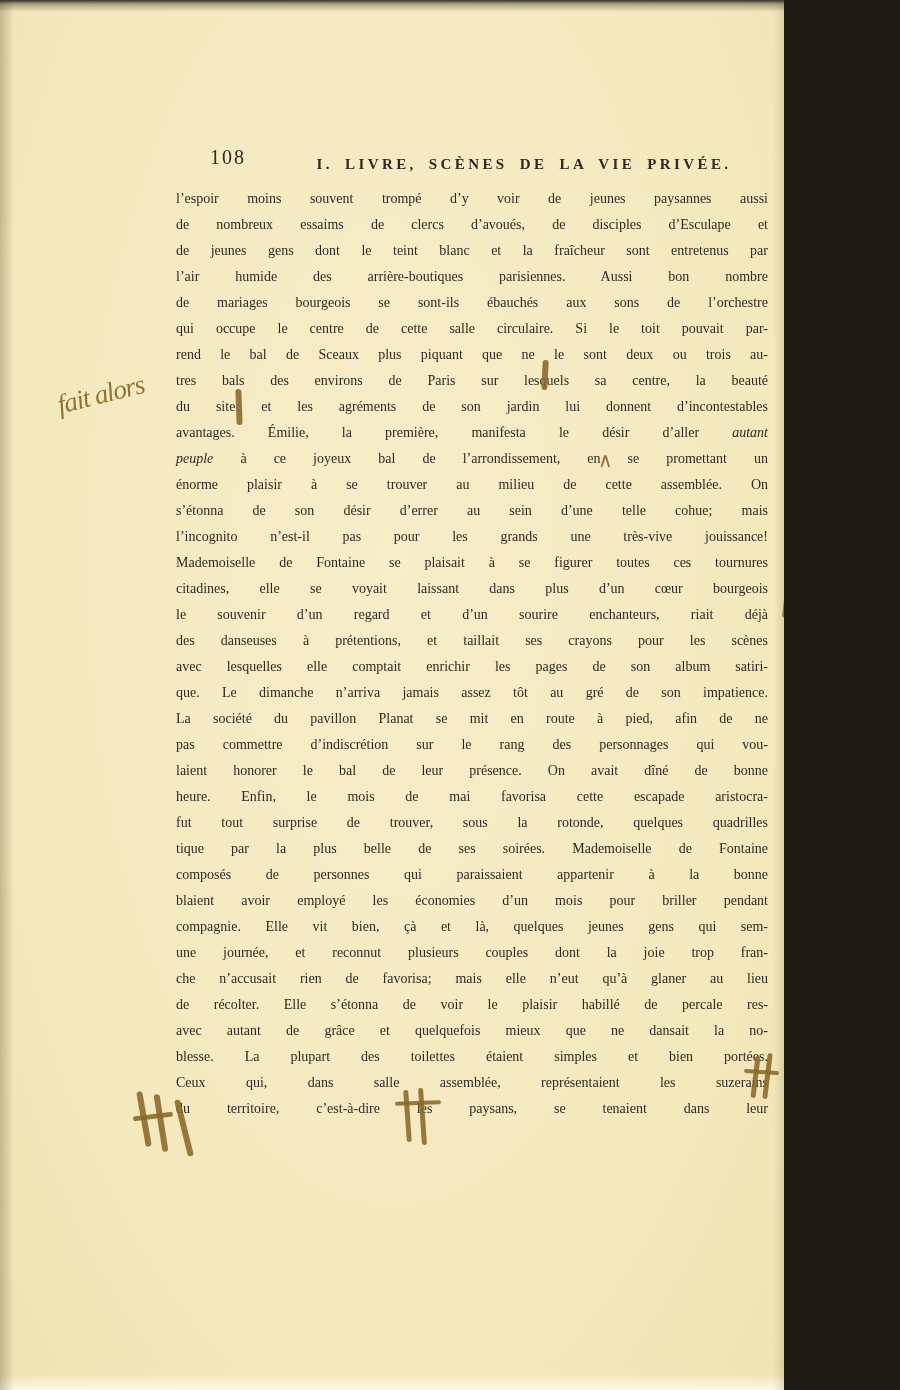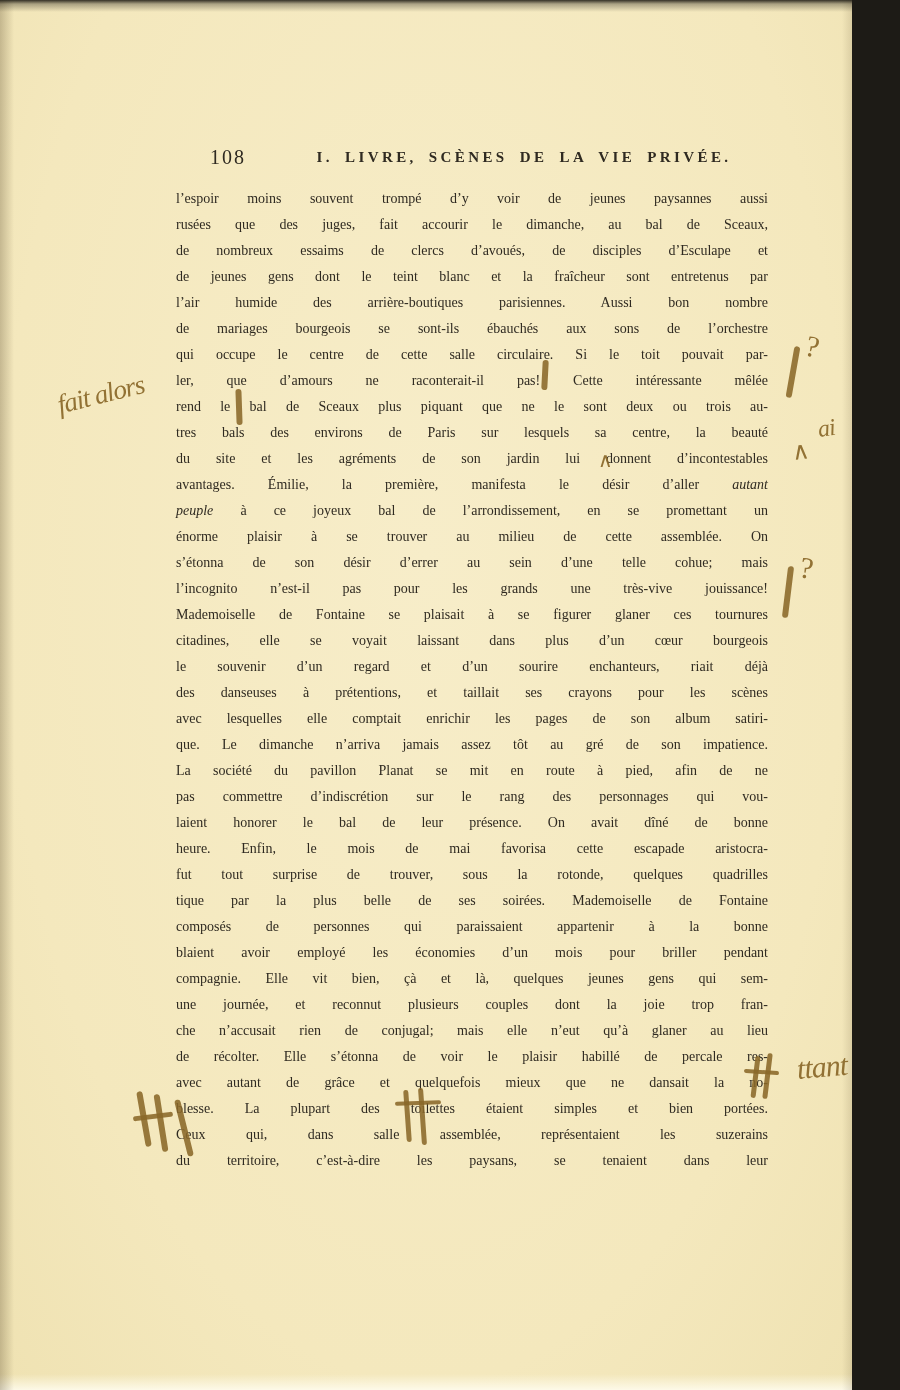--- a/index.html
+++ b/index.html
@@ -1,34 +1,34 @@
 <!DOCTYPE html>
 <html><head>
 <meta charset="utf-8">
 <style>
   html,body { margin:0; padding:0; background:#1d1b16; }
   #page {
     position:relative;
-    width:852px; height:1390px;
+    width:784px; height:1390px;
     background:
       linear-gradient(180deg, rgba(32,29,22,.9) 0px, rgba(32,29,22,.35) 4px, rgba(32,29,22,0) 12px),
       linear-gradient(90deg, rgba(78,62,34,.28) 0px, rgba(78,62,34,0) 14px),
       linear-gradient(270deg, rgba(78,62,34,.14) 0px, rgba(78,62,34,0) 10px),
       linear-gradient(0deg, rgba(255,253,240,.85) 0px, rgba(255,253,240,0) 16px),
       radial-gradient(ellipse at 50% 40%, #f7edc9 0%, #f4e8bd 70%, #efe2b2 100%);
     overflow:hidden;
     font-family:"Liberation Serif","DejaVu Serif",serif;
   }
   #page-header { position:absolute; top:146px; left:0; width:900px; height:26px; }
   #page-number {
     position:absolute; left:210px; top:0;
     font-size:20px; letter-spacing:2px; color:#2f2a21;
   }
   #running-title {
-    position:absolute; left:298px; top:3px; width:452px;
+    position:absolute; left:298px; top:10px; width:452px;
     text-align:center; font-size:15px; font-weight:bold;
     letter-spacing:3.4px; word-spacing:5px; color:#2f2a21;
   }
   #text-block {
     position:absolute; left:176px; top:186px; width:592px;
     color:#2f2a21; font-size:14px; line-height:26px;
   }
   .line { text-align:justify; text-align-last:justify; height:26px; }
   .it { font-style:italic; }
   #annotation-layer { position:absolute; left:0; top:0; width:900px; height:1390px; pointer-events:none; }
@@ -45,52 +45,50 @@
 </head>
 <body>
 
 <div id="page">
   <div id="page-header">
     <span id="page-number">108</span>
     <span id="running-title">I. LIVRE, SCÈNES DE LA VIE PRIVÉE.</span>
   </div>
   <div id="text-block" style="color: rgb(47, 42, 33);">
       <div class="line"><span>l’espoir moins souvent trompé d’y voir de jeunes paysannes aussi</span></div>
-      <div class="line"><span>rusées que des juges, fait accourir le dimanche, au bal de Sceaux,</span></div>
       <div class="line"><span>de nombreux essaims de clercs d’avoués, de disciples d’Esculape et</span></div>
       <div class="line"><span>de jeunes gens dont le teint blanc et la fraîcheur sont entretenus par</span></div>
       <div class="line"><span>l’air humide des arrière-boutiques parisiennes. Aussi bon nombre</span></div>
       <div class="line"><span>de mariages bourgeois se sont-ils ébauchés aux sons de l’orchestre</span></div>
       <div class="line"><span>qui occupe le centre de cette salle circulaire. Si le toit pouvait par-</span></div>
-      <div class="line"><span>ler, que d’amours ne raconterait-il pas! Cette intéressante mêlée</span></div>
       <div class="line"><span>rend le bal de Sceaux plus piquant que ne le sont deux ou trois au-</span></div>
       <div class="line"><span>tres bals des environs de Paris sur lesquels sa centre, la beauté</span></div>
       <div class="line"><span>du site et les agréments de son jardin lui donnent d’incontestables</span></div>
       <div class="line"><span>avantages. Émilie, la première, manifesta le désir d’aller </span><span class="it">autant</span></div>
       <div class="line"><span class="it">peuple</span><span> à ce joyeux bal de l’arrondissement, en se promettant un</span></div>
       <div class="line"><span>énorme plaisir à se trouver au milieu de cette assemblée. On</span></div>
       <div class="line"><span>s’étonna de son désir d’errer au sein d’une telle cohue; mais</span></div>
       <div class="line"><span>l’incognito n’est-il pas pour les grands une très-vive jouissance!</span></div>
-      <div class="line"><span>Mademoiselle de Fontaine se plaisait à se figurer glaner ces tournures</span></div>
+      <div class="line"><span>Mademoiselle de Fontaine se plaisait à se figurer toutes ces tournures</span></div>
       <div class="line"><span>citadines, elle se voyait laissant dans plus d’un cœur bourgeois</span></div>
       <div class="line"><span>le souvenir d’un regard et d’un sourire enchanteurs, riait déjà</span></div>
       <div class="line"><span>des danseuses à prétentions, et taillait ses crayons pour les scènes</span></div>
       <div class="line"><span>avec lesquelles elle comptait enrichir les pages de son album satiri-</span></div>
       <div class="line"><span>que. Le dimanche n’arriva jamais assez tôt au gré de son impatience.</span></div>
       <div class="line"><span>La société du pavillon Planat se mit en route à pied, afin de ne</span></div>
       <div class="line"><span>pas commettre d’indiscrétion sur le rang des personnages qui vou-</span></div>
       <div class="line"><span>laient honorer le bal de leur présence. On avait dîné de bonne</span></div>
       <div class="line"><span>heure. Enfin, le mois de mai favorisa cette escapade aristocra-</span></div>
       <div class="line"><span>fut tout surprise de trouver, sous la rotonde, quelques quadrilles</span></div>
       <div class="line"><span>tique par la plus belle de ses soirées. Mademoiselle de Fontaine</span></div>
       <div class="line"><span>composés de personnes qui paraissaient appartenir à la bonne</span></div>
       <div class="line"><span>blaient avoir employé les économies d’un mois pour briller pendant</span></div>
       <div class="line"><span>compagnie. Elle vit bien, çà et là, quelques jeunes gens qui sem-</span></div>
       <div class="line"><span>une journée, et reconnut plusieurs couples dont la joie trop fran-</span></div>
-      <div class="line"><span>che n’accusait rien de conjugal; mais elle n’eut qu’à glaner au lieu</span></div>
+      <div class="line"><span>che n’accusait rien de favorisa; mais elle n’eut qu’à glaner au lieu</span></div>
       <div class="line"><span>de récolter. Elle s’étonna de voir le plaisir habillé de percale res-</span></div>
       <div class="line"><span>avec autant de grâce et quelquefois mieux que ne dansait la no-</span></div>
       <div class="line"><span>blesse. La plupart des toilettes étaient simples et bien portées.</span></div>
       <div class="line"><span>Ceux qui, dans salle assemblée, représentaient les suzerains</span></div>
       <div class="line"><span>du territoire, c’est-à-dire les paysans, se tenaient dans leur</span></div>
     </div>
   <div id="annotation-layer">
       <div class="note it" style="left: 58px; top: 390px; font-size: 27px; transform: rotate(-14deg); color: rgb(138, 104, 41);">fait alors</div>
       <div class="note" style="left: 806px; top: 328px; font-size: 30px; transform: rotate(14deg); color: rgb(138, 104, 41);">?</div>
       <div class="note it" style="left: 818px; top: 416px; font-size: 24px; transform: rotate(-8deg); color: rgb(138, 104, 41);">ai</div>

